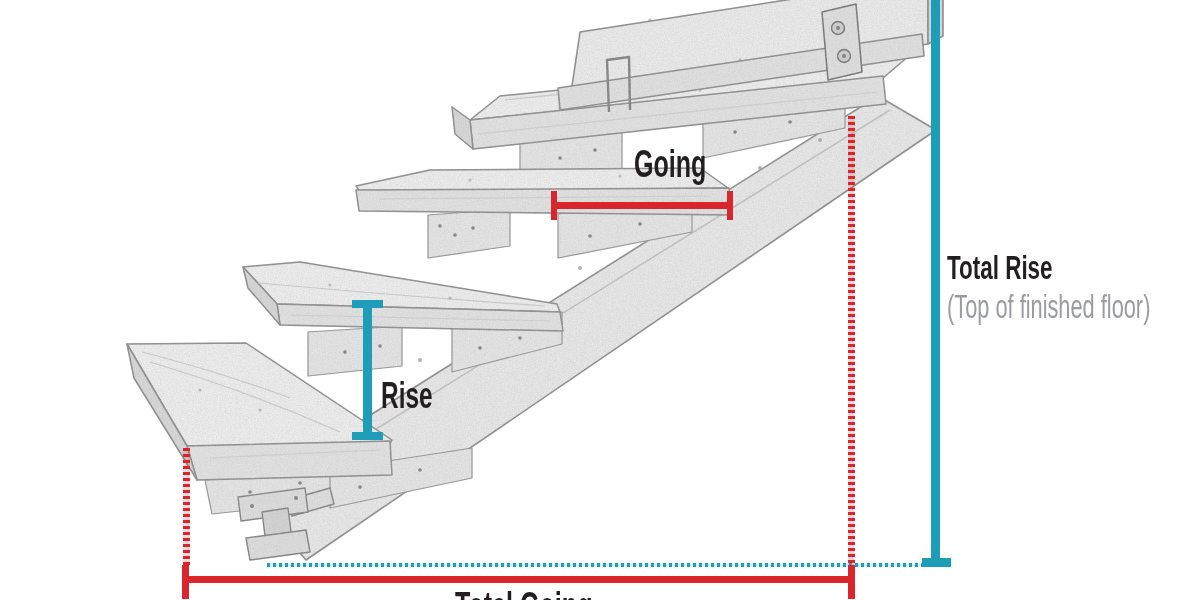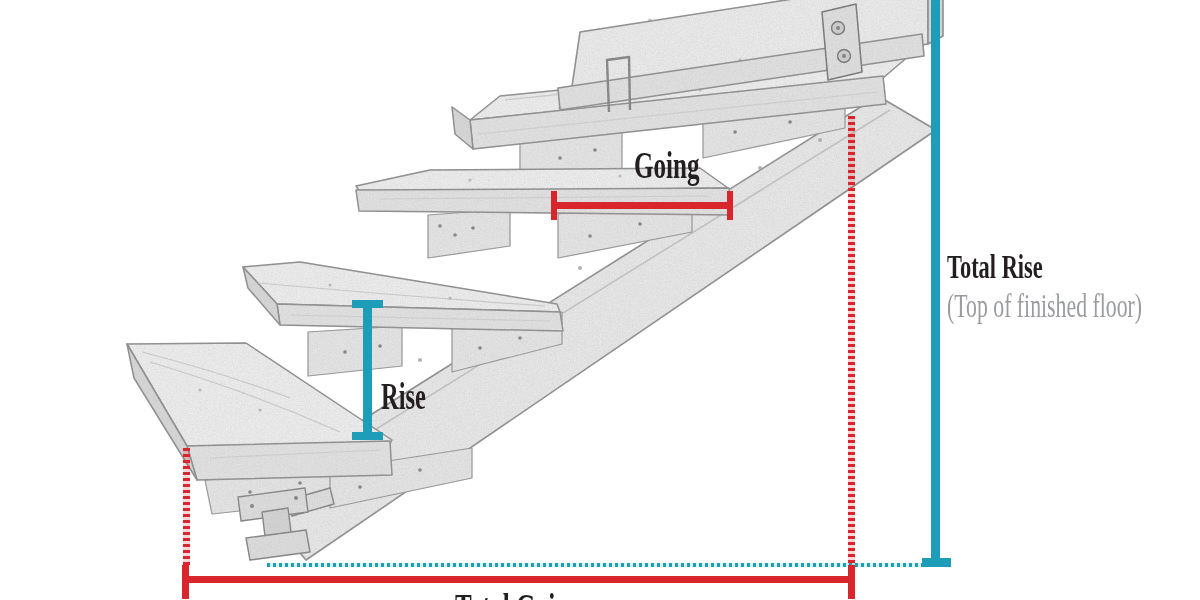--- a/index.html
+++ b/index.html
@@ -1,17 +1,17 @@
 <!DOCTYPE html>
 <html><head>
 <meta charset="utf-8">
 <style>
   html,body{margin:0;padding:0;background:#fff;}
   .stage{position:relative;width:1200px;height:600px;overflow:hidden;background:#fff;
-         font-family:Liberation Serif, serif;}
+         font-family:Liberation Sans, sans-serif;}
   .sketch-svg{position:absolute;left:0;top:0;width:1200px;height:600px;}
 
   
   .h-dim{position:absolute;height:7px;background:#d8262c;}
   .h-dim::before,.h-dim::after{content:"";position:absolute;width:6px;top:-11px;bottom:-11px;background:inherit;}
   .h-dim::before{left:-5px}
   .h-dim::after{right:-5px}
 
   .h-dim-lg{position:absolute;height:7px;background:#d8262c;}
   .h-dim-lg::before,.h-dim-lg::after{content:"";position:absolute;width:7px;top:-11px;bottom:-16px;background:inherit;}

